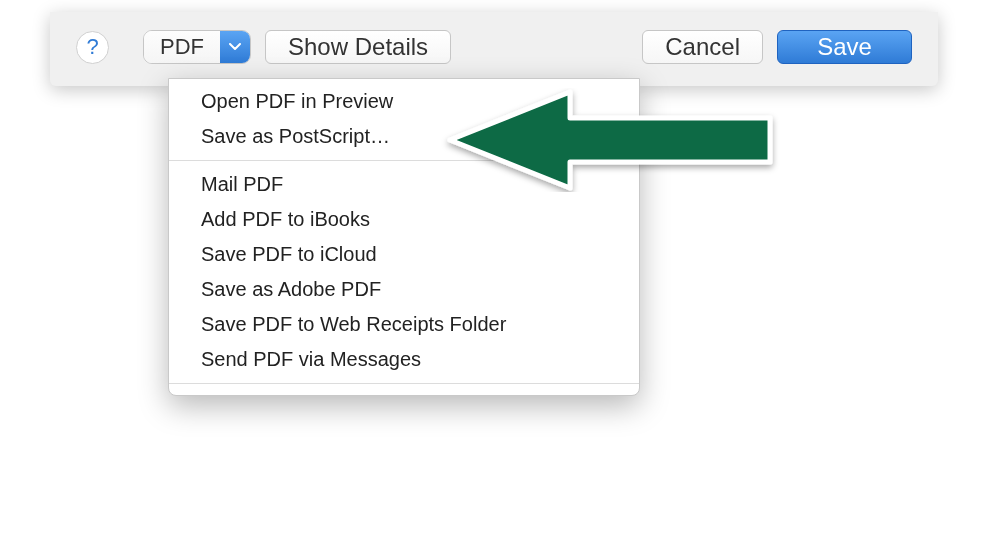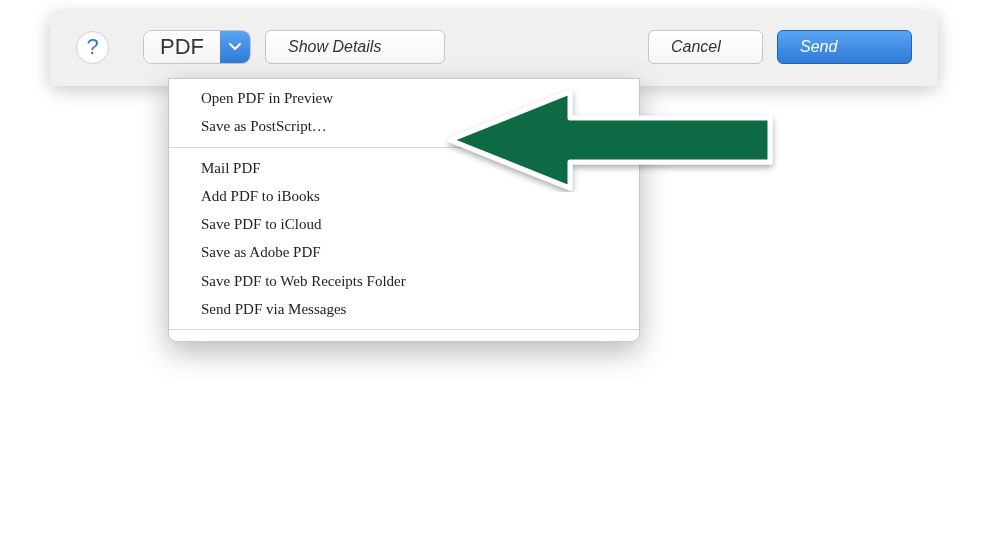--- a/index.html
+++ b/index.html
@@ -68,28 +68,27 @@
       background: linear-gradient(#5aa4f3, #2f7bd6);
       display: flex;
       align-items: center;
       justify-content: center;
     }
     .btn {
       height: 34px;
       border-radius: 6px;
       border: 1px solid #c6c6c6;
       background: linear-gradient(#ffffff, #f6f6f6);
-      font-size: 16px;
+      font-size: 24px;
       color: #333;
       padding: 0 22px;
       cursor: pointer;
       display: inline-flex;
       align-items: center;
-      justify-content: flex-start;
-      font-style: italic;
+      justify-content: center;
     }
     .spacer {
       flex: 1;
     }
     .btn-primary {
       background: linear-gradient(#5aa4f3, #2f7bd6);
       border: 1px solid #1f63c0;
       color: #ffffff;
       min-width: 135px;
     }
@@ -107,25 +106,24 @@
       width: 472px;
       background: #ffffff;
       border: 1px solid #c9c9c9;
       border-radius: 0 0 8px 8px;
       box-shadow: 0 10px 30px rgba(0,0,0,0.28);
       padding: 5px 0;
       overflow: hidden;
     }
     .menu-item {
       padding: 4px 0 4px 32px;
-      font-size: 15px;
+      font-size: 20px;
       color: #222;
       cursor: pointer;
       line-height: 1.35;
-      font-family: Liberation Serif, serif;
     }
     .menu-item.highlighted {
       background: #3b82f0;
       color: #ffffff;
     }
     .menu-separator {
       height: 1px;
       background: #dcdcdc;
       margin: 6px 0;
     }
@@ -154,21 +152,21 @@
       </span>
     </div>
     <button class="btn btn-details">
       <span>Show Details</span>
     </button>
     <div class="spacer"></div>
     <button class="btn btn-cancel">
       <span>Cancel</span>
     </button>
     <button class="btn btn-primary">
-      <span>Send</span>
+      <span>Save</span>
     </button>
   </div>
 </div>
 
 <div class="menu">
   <div class="menu-item">Open PDF in Preview</div>
   <div class="menu-item">Save as PostScript…</div>
   <div class="menu-separator"></div>
   <div class="menu-item">Mail PDF</div>
   <div class="menu-item">Add PDF to iBooks</div>

